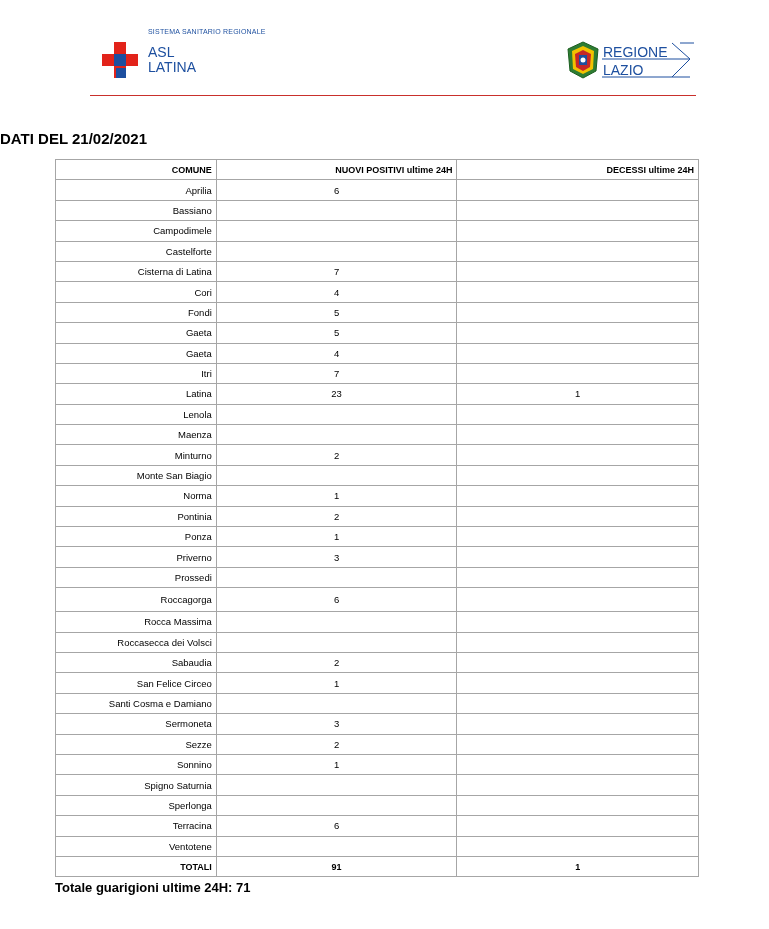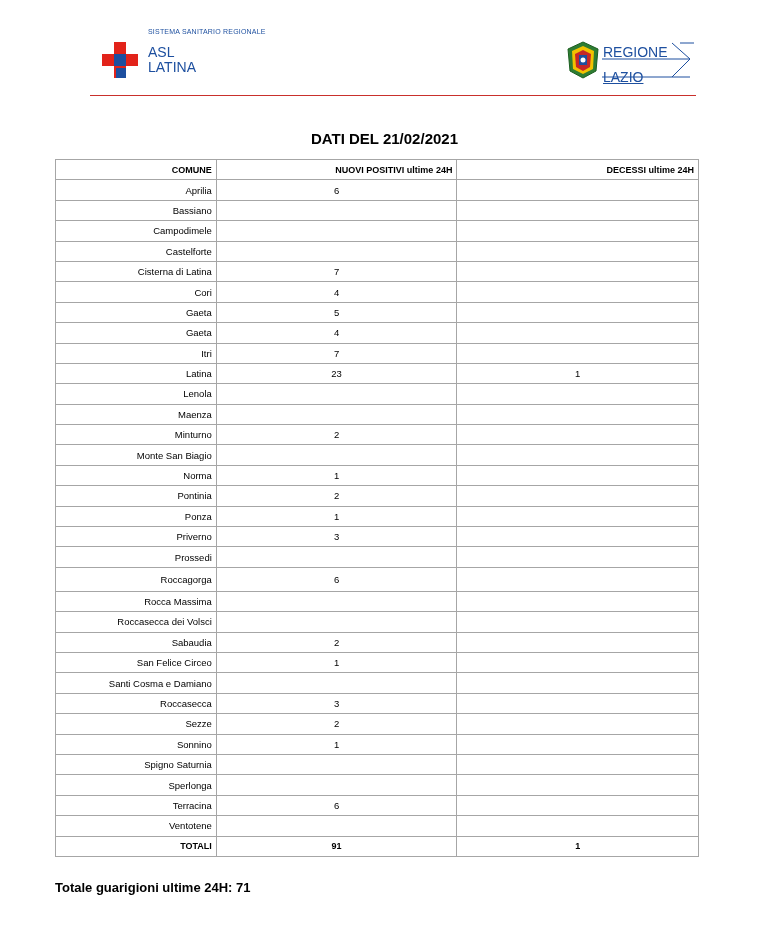--- a/index.html
+++ b/index.html
@@ -16,21 +16,21 @@
   .asl-sys { position: absolute; left: 46px; top: 0; font-size: 7px; color: #1d4f9f; letter-spacing: 0.2px; white-space: nowrap; }
   .asl-name { position: absolute; left: 46px; top: 17px; font-size: 14px; line-height: 15px; color: #1d4f9f; }
 
   .lazio-logo { position: absolute; left: 566px; top: 40px; width: 130px; height: 44px; }
   .lazio-emblem { position: absolute; left: 0; top: 1px; width: 34px; height: 38px; }
   .lazio-text { position: absolute; left: 37px; top: 4px; font-size: 14px; line-height: 16px; color: #1d4f9f; }
   .lazio-lines { position: absolute; left: 36px; top: 0; width: 92px; height: 40px; }
 
   .header-rule { position: absolute; left: 90px; top: 95px; width: 606px; height: 1px; background: #c9302c; }
 
-  .doc-title { position: absolute; left: 0; width: 769px; top: 130px; text-align: center;
+  .doc-title { position: absolute; left: 0; width: 769px; top: 130px; 
                font-size: 15px; font-weight: bold; }
 
   table.data { position: absolute; left: 55px; top: 159px; width: 644px;
                border-collapse: collapse; font-size: 9.5px; }
   table.data th, table.data td { border: 1px solid #a6a6a6; height: 19.4px; padding: 0 4px; }
   table.data th { font-weight: bold; text-align: right; font-size: 9px; }
   table.data td.c1 { text-align: right; }
   table.data td.c2, table.data td.c3 { text-align: center; }
   table.data col.k1 { width: 161px; }
   table.data col.k2 { width: 241px; }
@@ -68,21 +68,21 @@
     </svg>
     <svg class="lazio-lines" viewBox="0 0 92 40">
       <line x1="0" y1="19" x2="88" y2="19" stroke="#1d4f9f" stroke-width="1"></line>
       <line x1="0" y1="37" x2="88" y2="37" stroke="#1d4f9f" stroke-width="1"></line>
       <line x1="70" y1="3" x2="88" y2="19" stroke="#1d4f9f" stroke-width="1"></line>
       <line x1="88" y1="19" x2="70" y2="37" stroke="#1d4f9f" stroke-width="1"></line>
       <line x1="78" y1="3" x2="92" y2="3" stroke="#1d4f9f" stroke-width="1"></line>
     </svg>
     <div class="lazio-text">
       <div>REGIONE</div>
-      <div style="margin-top:9px;text-decoration:underline;">LAZIO</div>
+      <div style="margin-top:2px;">LAZIO</div>
     </div>
   </div>
 
   <div class="header-rule"></div>
 </div>
 
 <div class="doc-title">DATI DEL 21/02/2021</div>
 
 <table class="data">
   <colgroup>
@@ -122,20 +122,25 @@
         <td class="c1">Cisterna di Latina</td>
         <td class="c2">7</td>
         <td class="c3"></td>
       </tr>
       <tr>
         <td class="c1">Cori</td>
         <td class="c2">4</td>
         <td class="c3"></td>
       </tr>
       <tr>
+        <td class="c1">Fondi</td>
+        <td class="c2">5</td>
+        <td class="c3"></td>
+      </tr>
+      <tr>
         <td class="c1">Gaeta</td>
         <td class="c2">5</td>
         <td class="c3"></td>
       </tr>
       <tr>
         <td class="c1">Gaeta</td>
         <td class="c2">4</td>
         <td class="c3"></td>
       </tr>
       <tr>
@@ -217,21 +222,21 @@
         <td class="c1">San Felice Circeo</td>
         <td class="c2">1</td>
         <td class="c3"></td>
       </tr>
       <tr>
         <td class="c1">Santi Cosma e Damiano</td>
         <td class="c2"></td>
         <td class="c3"></td>
       </tr>
       <tr>
-        <td class="c1">Roccasecca</td>
+        <td class="c1">Sermoneta</td>
         <td class="c2">3</td>
         <td class="c3"></td>
       </tr>
       <tr>
         <td class="c1">Sezze</td>
         <td class="c2">2</td>
         <td class="c3"></td>
       </tr>
       <tr>
         <td class="c1">Sonnino</td>

